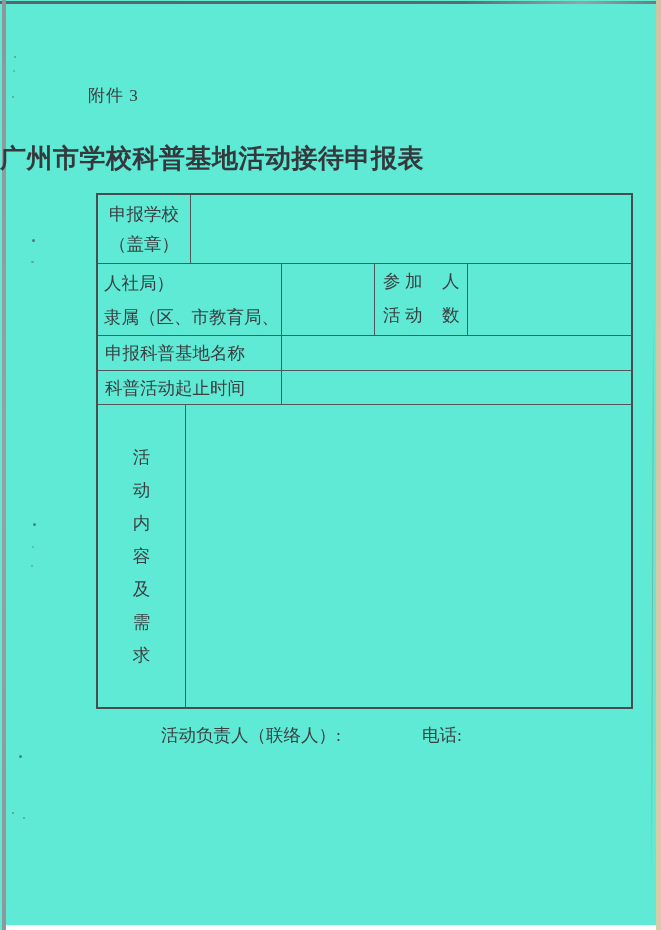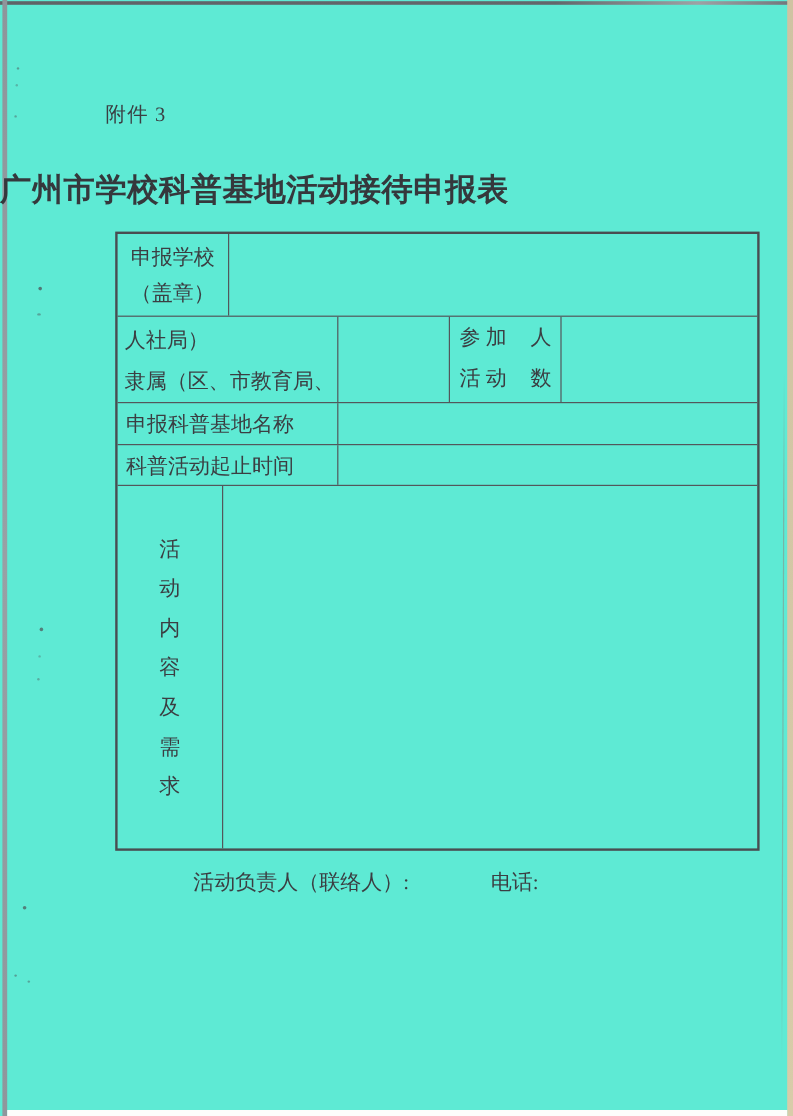--- a/index.html
+++ b/index.html
@@ -62,21 +62,21 @@
     padding-left:8px;line-height:34px;}
   .c-part-val{flex:1;}
   .c-wide{width:184px;display:flex;align-items:center;padding-left:7px;}
   .c-row-val{flex:1;}
   .c-content{width:88px;display:flex;flex-direction:column;justify-content:center;
     align-items:center;line-height:33px;}
   .c-content-val{flex:1;}
 
   .footer-label{position:absolute;top:723px;font-size:17.5px;}
   .contact{left:133px;margin-left:28px;}
-  .phone{left:409px;}
+  .phone{left:422px;}
 </style>
 </head>
 <body>
 
 <div class="page">
 
   <div class="edge-top"></div>
   <div class="edge-left"></div>
   <div class="edge-right"></div>
   <div class="edge-bottom"></div>

